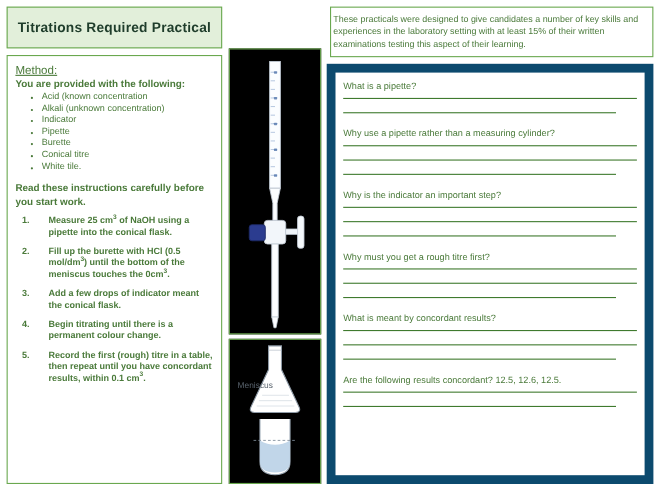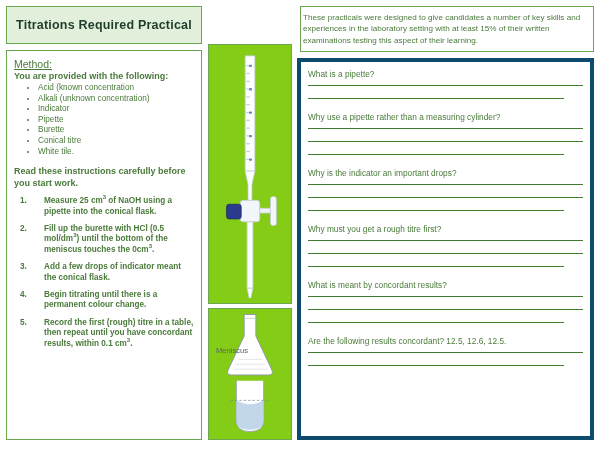--- a/index.html
+++ b/index.html
@@ -5,21 +5,21 @@
   html,body{margin:0;padding:0;}
   body{
     width:600px;height:450px;
     background:#ffffff;
     font-family:"Liberation Sans", sans-serif;
     overflow:hidden;
   }
   .page{position:relative;width:600px;height:450px;}
 
   
-  .gbox{border:1.5px solid #6aa84f;background:#84cc16;box-sizing:border-box;}
+  .gbox{border:1.5px solid #6aa84f;background:#000000;box-sizing:border-box;}
 
   
   .left-col{position:absolute;left:6px;top:6px;width:196px;height:382px;}
   .title-box{
     height:38px;background:#e2efda;border:1.5px solid #6aa84f;
     box-sizing:border-box;display:flex;align-items:center;justify-content:center;
   }
   .title-text{
     font-size:12.5px;font-weight:bold;color:#1f3d2b;letter-spacing:.2px;
     text-align:center;
@@ -63,21 +63,21 @@
   .burette{position:absolute;left:0;top:0;width:100%;height:100%;}
 
   
   .intro-box{
     position:absolute;left:300px;top:6px;width:294px;height:46px;
     border:1.5px solid #6aa84f;box-sizing:border-box;padding:5px 2px;
   }
   .intro-text{font-size:8.1px;color:#4a7a3a;line-height:11.4px;}
   .q-box{
     position:absolute;left:297px;top:58px;width:297px;height:382px;
-    border:4px solid #0c4a6e;box-sizing:border-box;padding:6px 7px 0 7px;
+    border:8px solid #0c4a6e;box-sizing:border-box;padding:6px 7px 0 7px;
     overflow:hidden;
   }
   .q-item{margin-bottom:3px;}
   .q-text{font-size:8.3px;color:#4a7a3a;line-height:12px;margin-bottom:5px;}
   .ans-line{
     border-bottom:1px solid #3f7a2e;height:0;margin:0 0 12px 0;
   }
   .ans-line.short{width:93%;}
 </style>
 </head>
@@ -210,21 +210,21 @@
         <div class="ans-line"></div>
         <div class="ans-line short"></div>
       </div>
       <div class="q-item">
         <div class="q-text">Why use a pipette rather than a measuring cylinder?</div>
         <div class="ans-line"></div>
         <div class="ans-line"></div>
         <div class="ans-line short"></div>
       </div>
       <div class="q-item">
-        <div class="q-text">Why is the indicator an important drops?</div>
+        <div class="q-text">Why is the indicator an important step?</div>
         <div class="ans-line"></div>
         <div class="ans-line"></div>
         <div class="ans-line short"></div>
       </div>
       <div class="q-item">
         <div class="q-text">Why must you get a rough titre first?</div>
         <div class="ans-line"></div>
         <div class="ans-line"></div>
         <div class="ans-line short"></div>
       </div>

